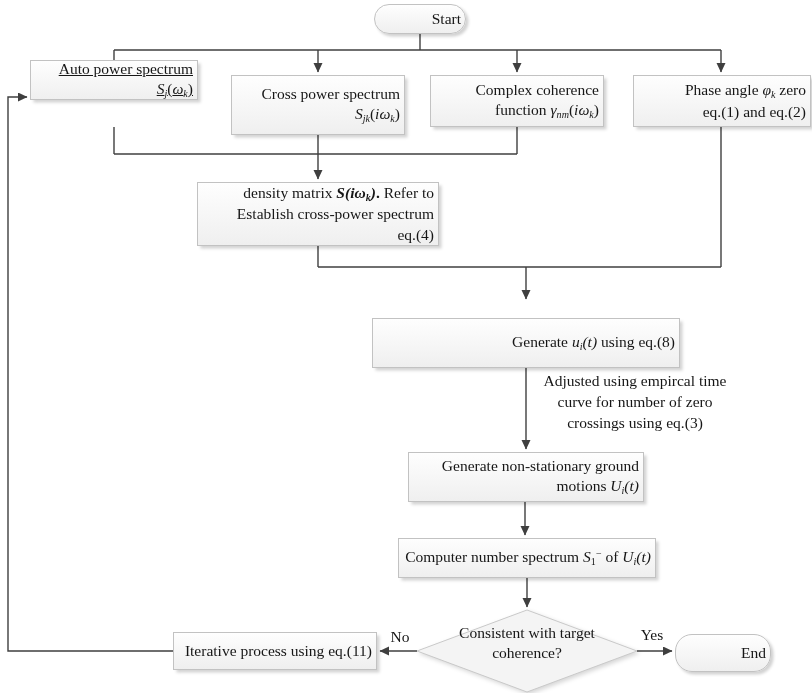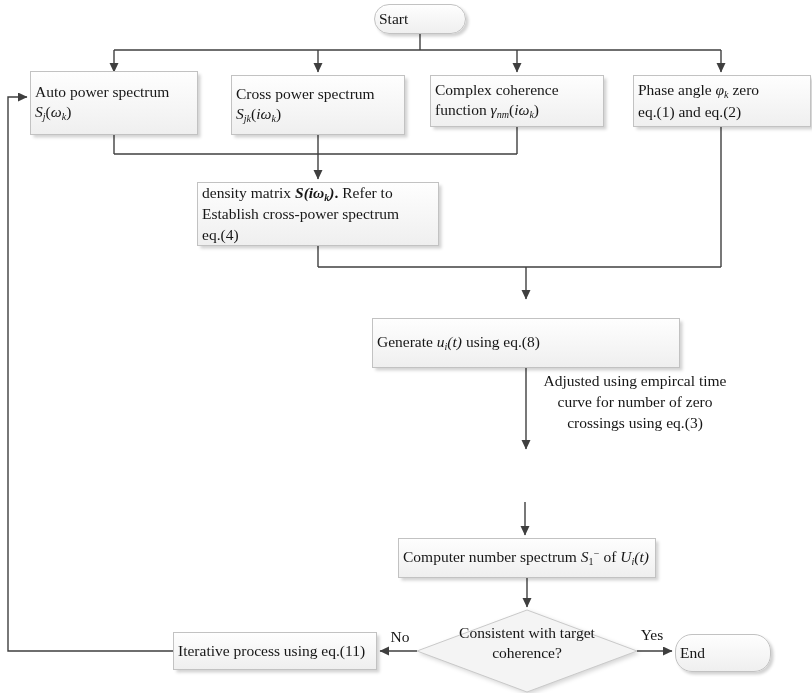--- a/index.html
+++ b/index.html
@@ -4,21 +4,21 @@
 <style>
   html,body{margin:0;padding:0;background:#ffffff;}
   .stage{
     position:relative;width:812px;height:693px;background:#ffffff;
     font-family:"Liberation Serif","DejaVu Serif",serif;
     color:#161616;font-size:15.5px;overflow:hidden;
   }
   svg.wires{position:absolute;left:0;top:0;width:812px;height:693px;}
   .node{
     position:absolute;display:flex;flex-direction:column;
-    justify-content:center;align-items:flex-start;text-align:center;
+    justify-content:center;align-items:flex-end;text-align:center;
     background:linear-gradient(180deg,#fefefe 0%,#f6f6f6 55%,#efefef 100%);
     border:1px solid #c2c2c2;
     box-shadow:2.5px 2.5px 3px rgba(0,0,0,0.18);
     line-height:1.32;box-sizing:border-box;padding:2px 4px;
   }
   .pill{border-radius:17px;}
   .lbl{position:absolute;text-align:center;background:transparent;line-height:1.2;}
   .annot{position:absolute;text-align:center;line-height:1.34;}
   .dtext{position:absolute;text-align:center;line-height:1.3;}
   .s-i{font-style:italic;}
@@ -63,21 +63,21 @@
       <path d="M637,651 H672" marker-end="url(#arr)"></path>
       <path d="M173,651 H8 V97 H27" marker-end="url(#arr)"></path>
     </g>
     <polygon class="diamond" points="527,610 637,651 527,692 417,651" fill="#f4f4f4" stroke="#c9c9c9" stroke-width="1"></polygon>
   </svg>
 
   <div class="node pill" style="left:374px;top:4px;width:92px;height:30px;">
     <div>Start</div>
   </div>
 
-  <div class="node" style="left:30px;top:71px;width:168px;height:64px;">
+  <div class="node" style="left:30px;top:60px;width:168px;height:40px;text-decoration:underline;">
     <div>Auto power spectrum</div>
     <div><span class="s-i">S</span><span class="s-isub">j</span><span>(</span><span class="s-i">ω</span><span class="s-isub">k</span><span>)</span></div>
   </div>
 
   <div class="node" style="left:231px;top:75px;width:174px;height:60px;">
     <div>Cross power spectrum</div>
     <div><span class="s-i">S</span><span class="s-isub">jk</span><span>(</span><span class="s-i">i</span><span class="s-i">ω</span><span class="s-isub">k</span><span>)</span></div>
   </div>
 
   <div class="node" style="left:430px;top:75px;width:174px;height:52px;">
@@ -99,20 +99,24 @@
   <div class="node" style="left:372px;top:302px;width:308px;height:50px;margin-top:16px;">
     <div><span>Generate </span><span class="s-i">u</span><span class="s-isub">i</span><span class="s-i">(</span><span class="s-i">t</span><span class="s-i">)</span><span> using eq.(8)</span></div>
   </div>
 
   <div class="annot" style="left:532px;top:371px;width:206px;">
     <div>Adjusted using empircal time</div>
     <div>curve for number of zero</div>
     <div>crossings using eq.(3)</div>
   </div>
 
+  <div class="node" style="left:408px;top:452px;width:236px;height:50px;">
+    <div>Generate non-stationary ground</div>
+    <div><span>motions </span><span class="s-i">U</span><span class="s-isub">i</span><span class="s-i">(</span><span class="s-i">t</span><span class="s-i">)</span></div>
+  </div>
 
   <div class="node" style="left:398px;top:538px;width:258px;height:40px;">
     <div><span>Computer number spectrum </span><span class="s-i">S</span><span class="s-sub">1</span><span class="s-sup">−</span><span> of </span><span class="s-i">U</span><span class="s-isub">i</span><span class="s-i">(</span><span class="s-i">t</span><span class="s-i">)</span></div>
   </div>
 
   <div class="dtext" style="left:447px;top:623px;width:160px;">
     <div>Consistent with target</div>
     <div>coherence?</div>
   </div>
 

